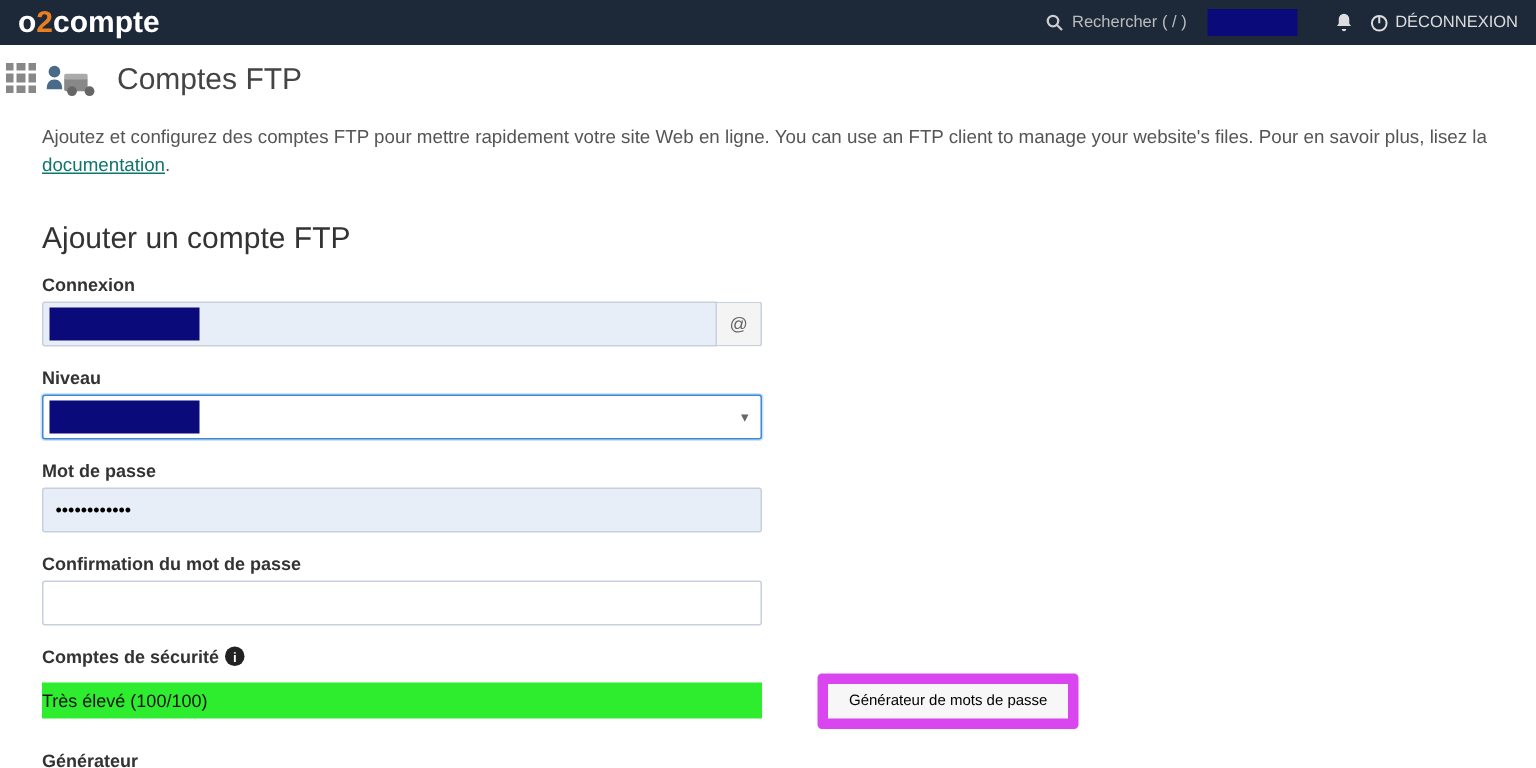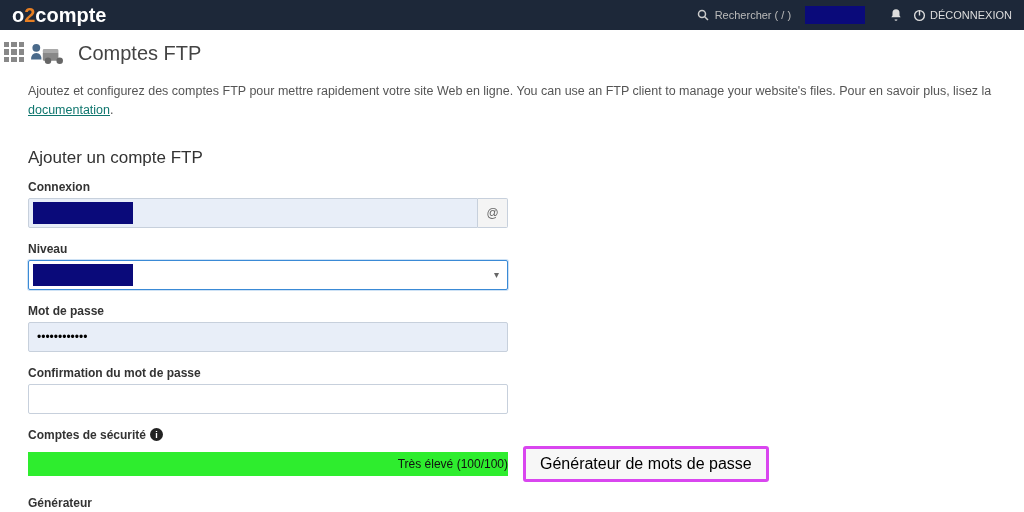--- a/index.html
+++ b/index.html
@@ -24,41 +24,41 @@
   .apps-grid span { background: #888; }
   
   .main { flex: 1; padding: 10px 0 20px 0; }
   
   .page-title { display: flex; align-items: center; gap: 10px; font-size: 20px; font-weight: 400; color: #444; margin-bottom: 16px; }
   .title-icons { display: flex; align-items: center; gap: 2px; }
   
   .intro { font-size: 12.5px; color: #555; margin-bottom: 28px; line-height: 1.5; }
   .intro a { color: #0f766e; text-decoration: underline; }
   
-  .section-h { font-size: 17px; font-weight: 400; color: #333; margin-bottom: 12px; }
+  .section-h { font-size: 20px; font-weight: 400; color: #333; margin-bottom: 12px; }
   
   .form-row { margin-bottom: 14px; }
   .form-label { font-size: 12px; font-weight: 600; color: #333; margin-bottom: 4px; display: flex; align-items: center; gap: 4px; }
   
   .login-wrap { display: flex; width: 480px; }
   .login-input { flex: 1; height: 30px; border: 1px solid #c7d0dc; background: #e8eef8; padding: 0 6px; border-radius: 2px 0 0 2px; position: relative; }
   .login-mask { position: absolute; left: 4px; top: 3px; width: 100px; height: 22px; background: #0a0a7a; }
   .at-box { width: 30px; height: 30px; border: 1px solid #c7d0dc; border-left: none; display: flex; align-items: center; justify-content: center; background: #f4f4f4; font-size: 12px; color: #666; border-radius: 0 2px 2px 0; }
   
   .domain-select { width: 480px; height: 30px; border: 1px solid #3a8ad6; background: #fff; border-radius: 2px; position: relative; display: flex; align-items: center; box-shadow: 0 0 0 1px rgba(58,138,214,0.25); }
   .domain-mask { position: absolute; left: 4px; top: 3px; width: 100px; height: 22px; background: #0a0a7a; }
   .chevron { margin-left: auto; margin-right: 8px; color: #666; font-size: 10px; }
   
   .text-input { width: 480px; height: 30px; border: 1px solid #c7d0dc; background: #fff; padding: 0 8px; border-radius: 2px; font-size: 12px; }
   .text-input.filled { background: #e8eef8; }
   
   .strength-row { width: 480px; }
-  .strength-bar { height: 24px; background: #2eed2e; color: #111; text-align: right; line-height: 24px; font-size: 12px; }
+  .strength-bar { height: 24px; background: #2eed2e; color: #111; text-align: left; line-height: 24px; font-size: 12px; }
   
-  .gen-btn { display: inline-block; border: 3px solid #d946ef; background: #f7f7f7; padding: 6px 14px; font-size: 16px; border-radius: 3px; cursor: pointer; margin-left: 15px; vertical-align: top; }
+  .gen-btn { display: inline-block; border: 7px solid #d946ef; background: #f7f7f7; padding: 6px 14px; font-size: 10px; border-radius: 3px; cursor: pointer; margin-left: 37px; vertical-align: top; }
   .strength-wrap { display: flex; align-items: center; }
   
   .info-dot { display: inline-flex; width: 13px; height: 13px; background: #222; color: #fff; border-radius: 50%; align-items: center; justify-content: center; font-size: 9px; font-weight: 700; }
   
   svg { display: block; }
 </style>
 </head>
 <body>
 
 <div class="topbar">

